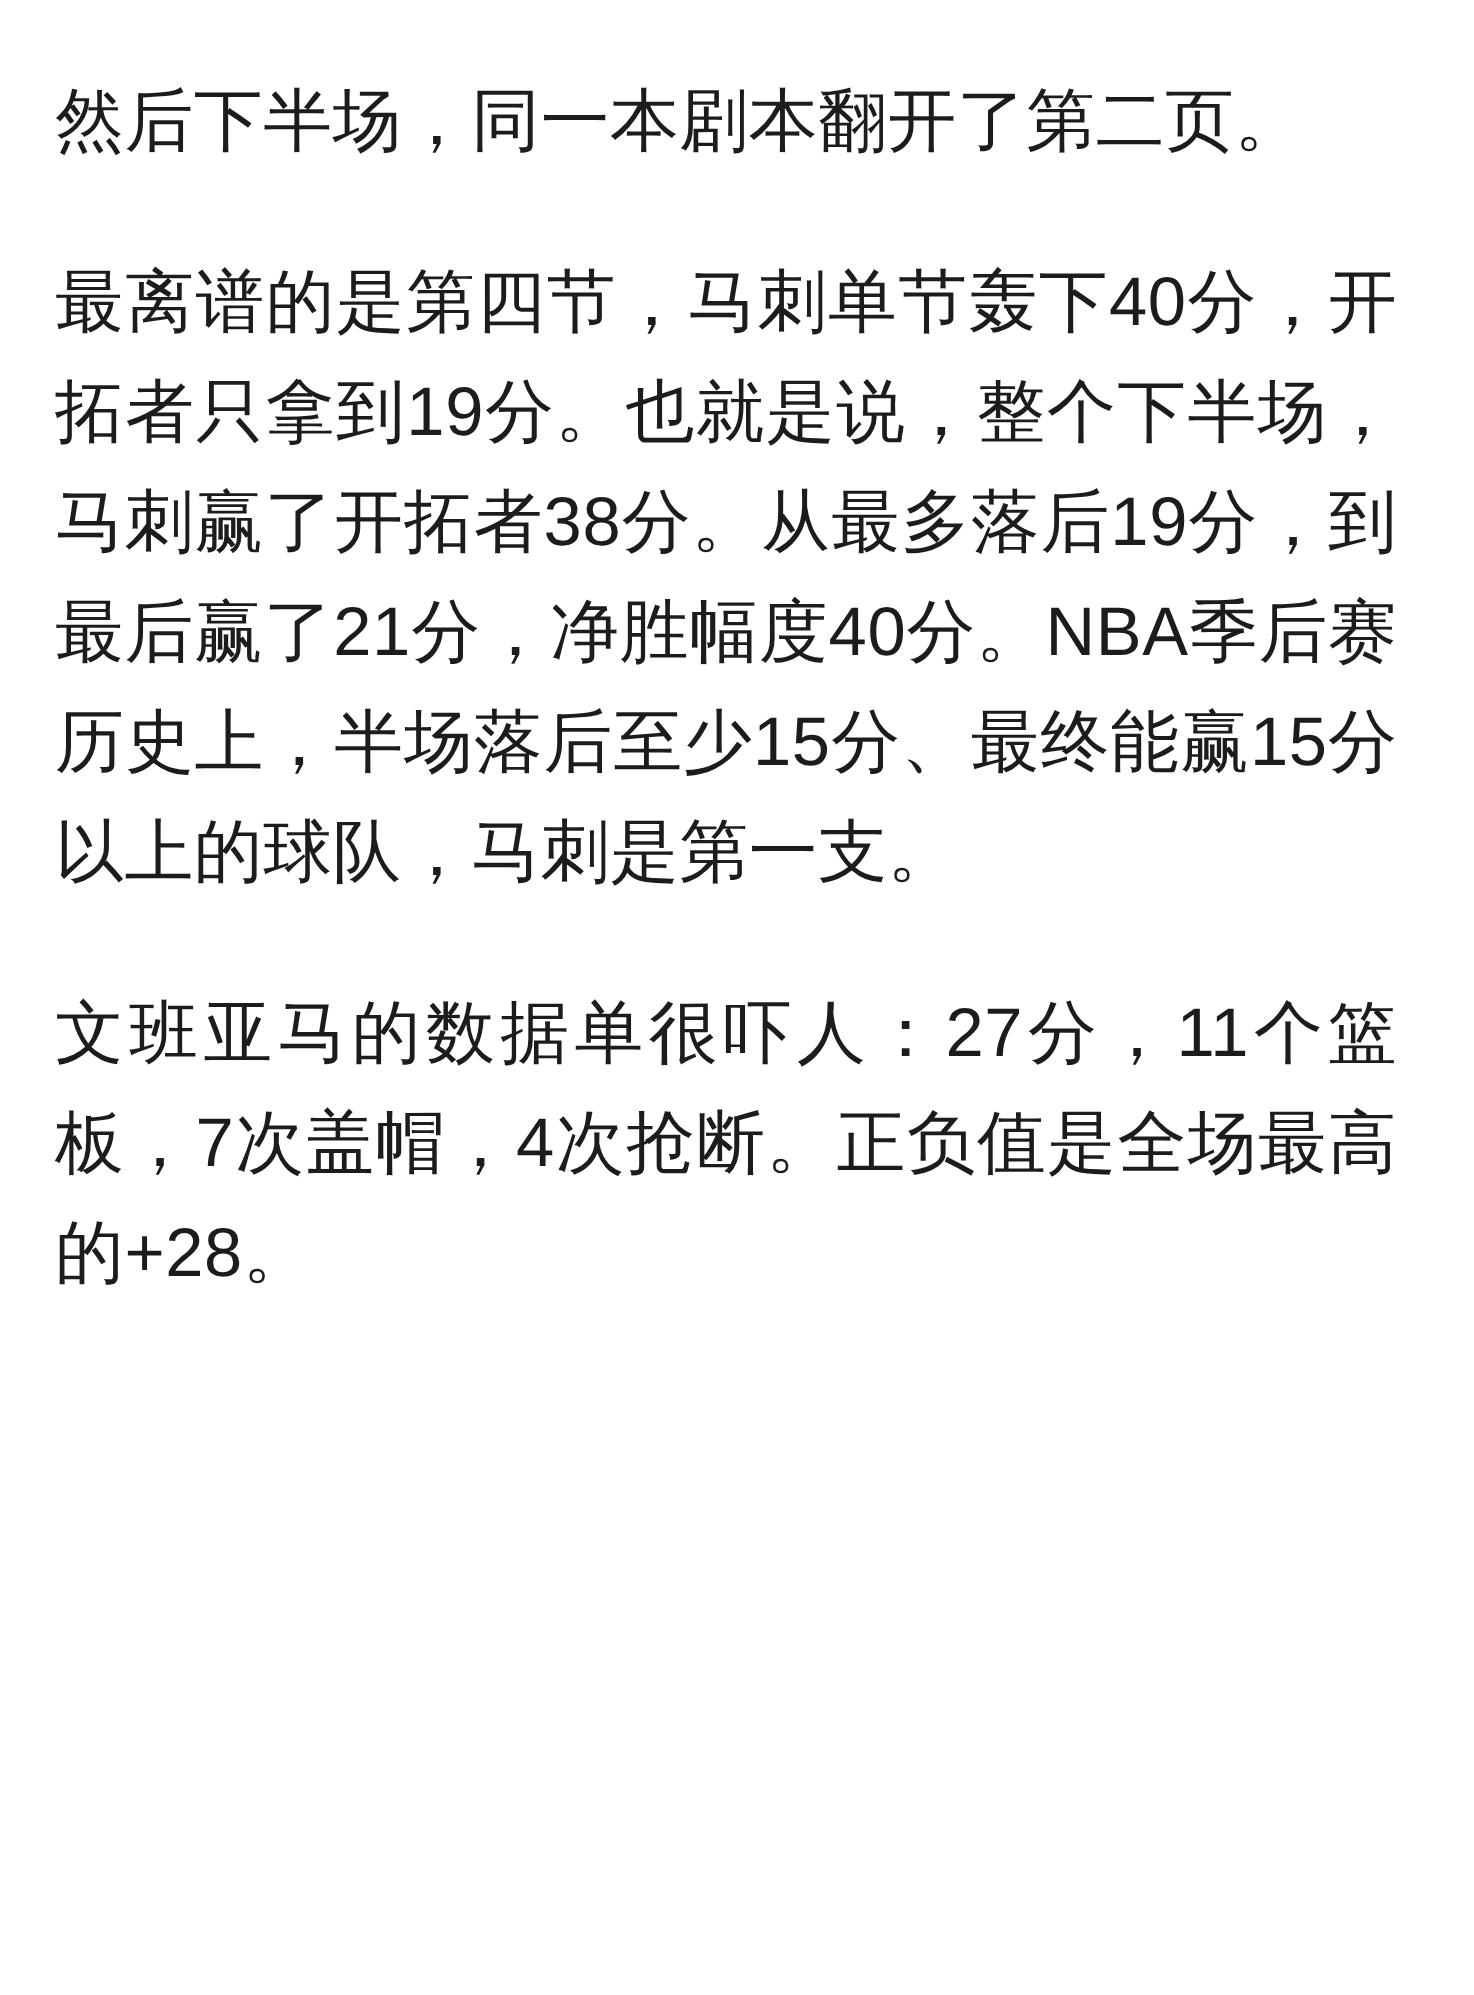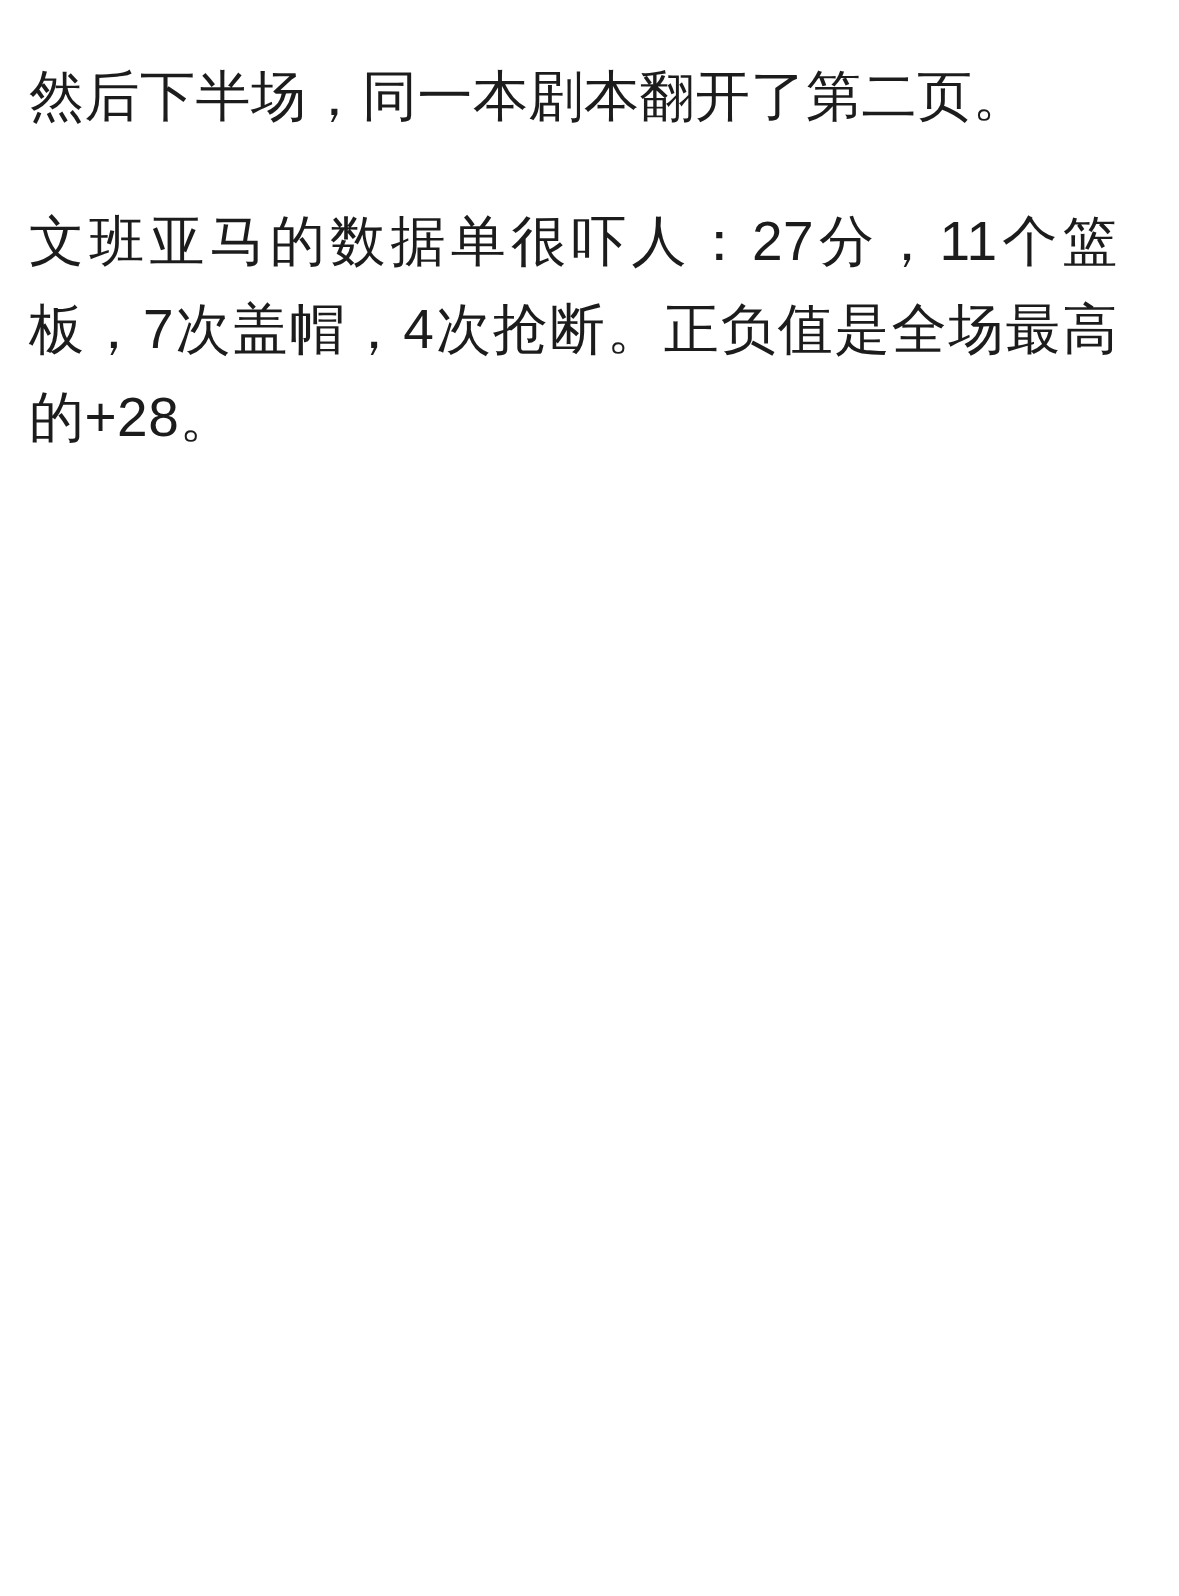--- a/index.html
+++ b/index.html
@@ -11,33 +11,34 @@
     width: 1179px;
     height: 1596px;
     overflow: hidden;
     font-family: "Liberation Sans", sans-serif;
   }
   .article {
     box-sizing: border-box;
     width: 1179px;
     height: 1596px;
     overflow: hidden;
-    padding: 52px 61px 0 29px;
+    padding: 52px 61px 0 44px;
     color: #1c1c1c;
     background: #ffffff;
   }
   .article p {
     margin: 0 0 57px 0;
     font-size: 55px;
     line-height: 88px;
     text-align: justify;
     text-justify: inter-character;
     letter-spacing: 0.5px;
     word-break: break-all;
   }
 </style>
 </head>
 <body>
 
 <div class="article">
   <p>然后下半场，同一本剧本翻开了第二页。</p>
+  <p>最离谱的是第四节，马刺单节轰下40分，开拓者只拿到19分。也就是说，整个下半场，马刺赢了开拓者38分。从最多落后19分，到最后赢了21分，净胜幅度40分。NBA季后赛历史上，半场落后至少15分、最终能赢15分以上的球队，马刺是第一支。</p>
   <p>文班亚马的数据单很吓人：27分，11个篮板，7次盖帽，4次抢断。正负值是全场最高的+28。</p>
 </div>
 
 </body></html>

